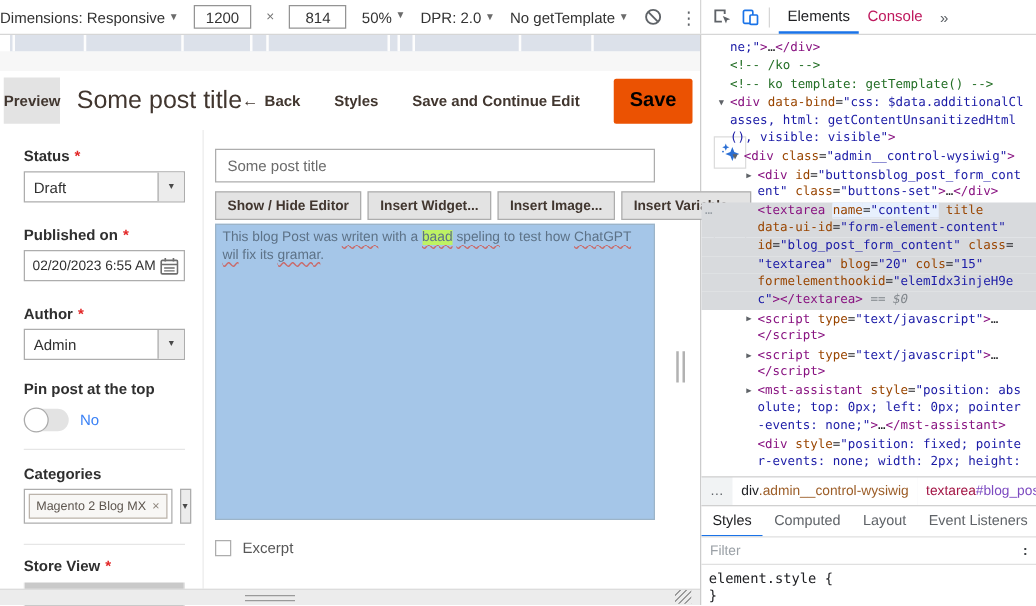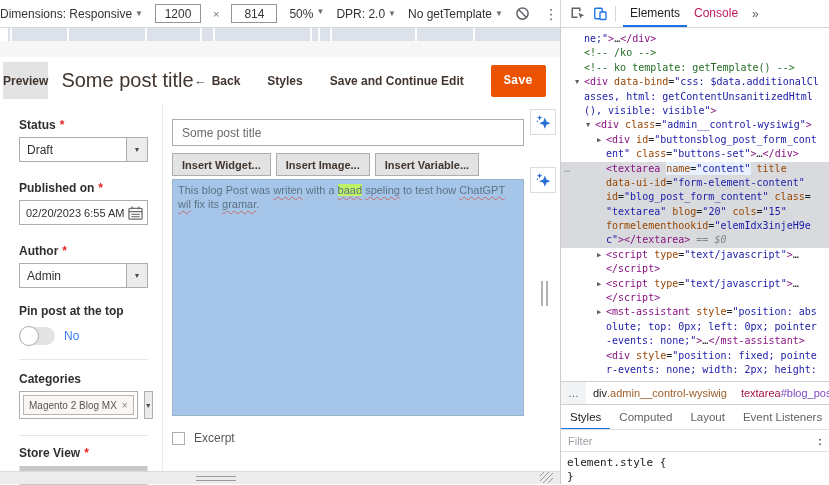--- a/index.html
+++ b/index.html
@@ -27,22 +27,22 @@
   .tick { position:absolute; top:0; width:2px; height:13px; background:#fdfdfd; }
   .gap-strip { height:16px; background:#f7f7f7; }
   
   .admin-header { height:47px; display:flex; align-items:center; padding-left:3px; background:#fff; }
   .preview-tab { width:82px; height:37px; background:#e3e3e3; display:flex; align-items:center;
     justify-content:center; font-size:12px; font-weight:bold; color:#41362f; }
   .post-title { font-size:20px; color:#41362f; margin-left:13px; white-space:nowrap; }
   .hdr-actions { display:flex; align-items:center; margin-left:auto; margin-right:30px; gap:27px; }
   .txt-btn { font-size:12px; font-weight:bold; color:#41362f; white-space:nowrap; cursor:default; }
   .back-arrow { font-size:13px; margin-right:5px; color:#41362f; }
-  .save-btn { background:#eb5202; color:#ffffff; font-size:12px; font-weight:bold; padding:9px 13px;
-    border-radius:2px;font-family:Liberation Mono, monospace; }
+  .save-btn { background:#eb5202; color:#000000; font-size:16px; font-weight:bold; padding:9px 13px;
+    border-radius:2px; }
   
   .admin-body { display:flex; height:367px; }
   .sidebar { width:163px; padding:14px 14px 0 19px; border-right:1px solid #ececec; }
   .f-label { font-size:12px; font-weight:bold; color:#2f2f2f; margin-bottom:5px; white-space:nowrap; }
   .req { color:#e22626; margin-left:4px; }
   .mag-select { display:flex; height:25px; border:1px solid #adadad; background:#fff; margin-bottom:19px; }
   .mag-select .val { flex:1; font-size:12px; color:#303030; padding:5px 0 0 7px; overflow:hidden; }
   .mag-select .dd { width:21px; border-left:1px solid #adadad; background:#ececec; display:flex;
     align-items:center; justify-content:center; font-size:7px; color:#4a4a4a; }
   .date-input { display:flex; height:25px; border:1px solid #adadad; background:#fff; margin-bottom:19px;
@@ -260,20 +260,21 @@
         <div class="f-label"><span>Store View</span><span class="req">*</span></div>
         <div class="store-list" id="store-list">
             <div class="store-opt selected" style="padding-left: 6px;">All Store Views</div>
           </div>
       </div>
 
       <div class="main-content">
         <div class="title-input">Some post title</div>
 
         <div class="editor-btns" id="editor-btns">
+            <span class="ed-btn">Show / Hide Editor</span>
             <span class="ed-btn">Insert Widget...</span>
             <span class="ed-btn">Insert Image...</span>
             <span class="ed-btn">Insert Variable...</span>
           </div>
 
         <div class="content-area" id="content-box"><span class="tok">This blog Post was </span><span class="tok miss">writen</span><span class="tok"> with a </span><span class="tok miss wsel">baad</span><span class="tok"> </span><span class="tok miss">speling</span><span class="tok"> to test how </span><span class="tok miss">ChatGPT</span><span class="tok"> </span><span class="tok miss">wil</span><span class="tok"> fix its </span><span class="tok miss">gramar</span><span class="tok">.</span></div>
 
         <div class="ai-badge" id="ai1">
           <svg width="18" height="18" viewBox="0 0 24 24">
               <path d="M14.5 6 L16.6 11.4 L22 13.5 L16.6 15.6 L14.5 21 L12.4 15.6 L7 13.5 L12.4 11.4 Z" fill="#2b6fd4"></path>

